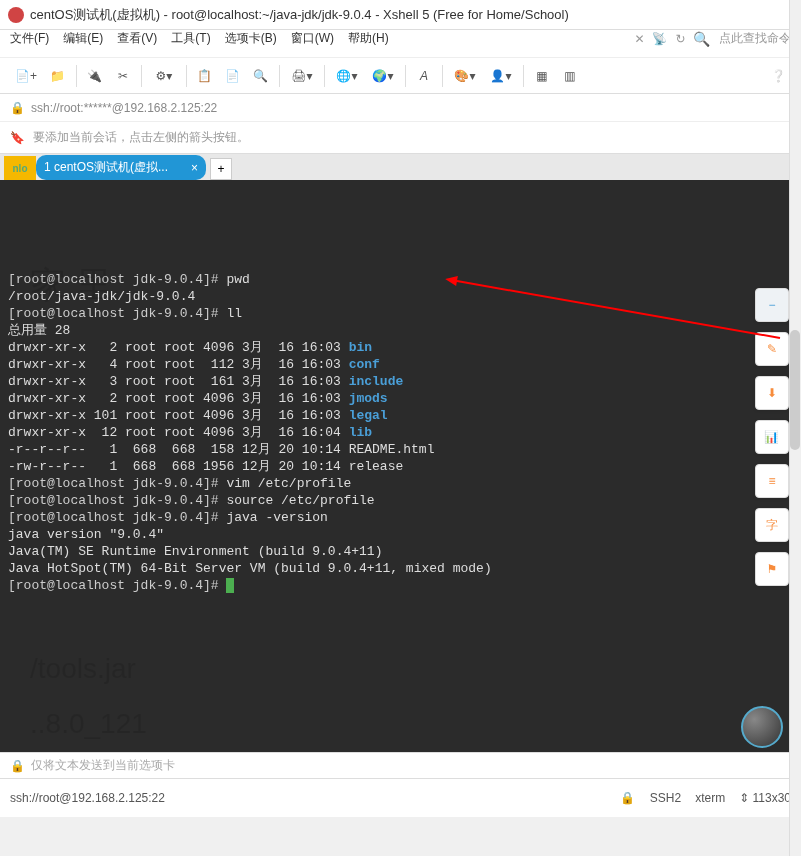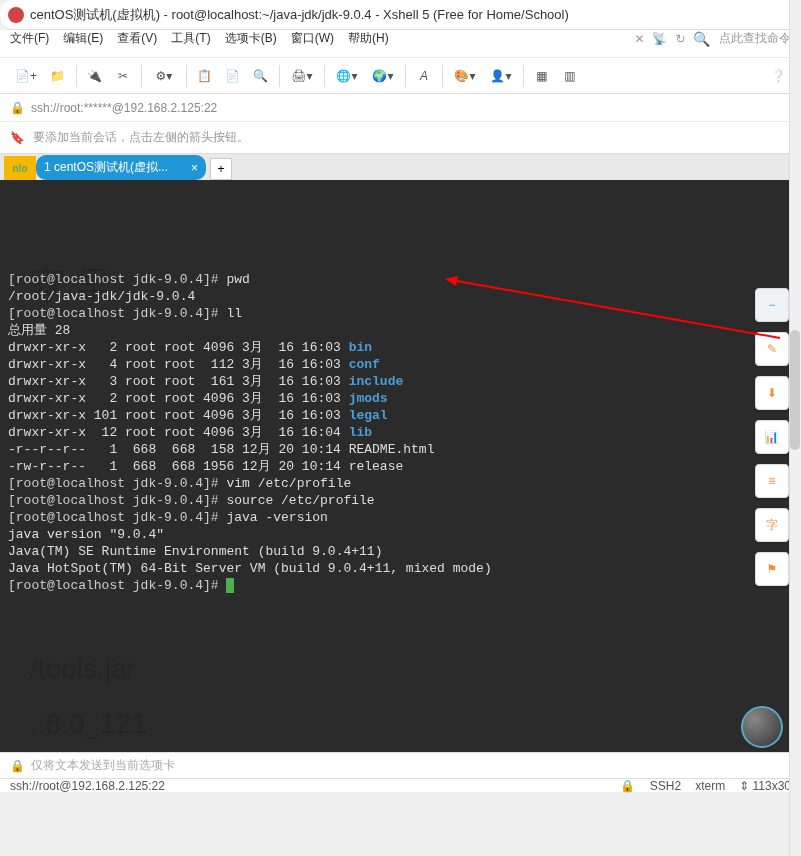--- a/index.html
+++ b/index.html
@@ -1,17 +1,17 @@
 <!DOCTYPE html>
 <html><head>
 <meta charset="utf-8">
 <style>
 * { margin: 0; padding: 0; box-sizing: border-box; }
 body { font-family: "Microsoft YaHei", Arial, sans-serif; font-size: 12px; background: #f0f0f0; width: 801px; height: 856px; overflow: hidden; position: relative; }
-.title-bar { height: 30px; background: #fff; display: flex; align-items: center; padding: 0 8px; border-bottom: 1px solid #ddd; border-radius: 13px; }
+.title-bar { height: 30px; background: #fff; display: flex; align-items: center; padding: 0 8px; border-bottom: 1px solid #ddd; }
 .app-icon { width: 16px; height: 16px; background: #d04444; border-radius: 50%; margin-right: 6px; }
 .title-text { color: #333; font-size: 13px; }
 .menu-bar { height: 28px; background: #fff; display: flex; align-items: flex-start; padding: 0 10px; gap: 14px; border-bottom: 1px solid #eee; }
 .menu-item { color: #333; cursor: pointer; }
 .menu-right { margin-left: auto; display: flex; align-items: center; gap: 8px; color: #999; }
 .search-icon { font-size: 14px; }
 .toolbar { height: 36px; background: #fff; display: flex; align-items: center; padding: 0 10px; gap: 4px; border-bottom: 1px solid #ddd; }
 .tb-btn { width: 24px; height: 24px; display: flex; align-items: center; justify-content: center; color: #555; cursor: pointer; }
 .tb-btn.wide { width: 32px; }
 .tb-sep { width: 1px; height: 22px; background: #ddd; margin: 0 2px; }
@@ -31,21 +31,21 @@
 .arrow-tilt::before { content: ''; position: absolute; left: -10px; top: -4px; border: 5px solid transparent; border-right: 12px solid red; }
 .side-tools { position: absolute; right: 12px; top: 288px; display: flex; flex-direction: column; gap: 10px; }
 .side-btn { width: 34px; height: 34px; background: #fff; border: 1px solid #ddd; border-radius: 4px; display: flex; align-items: center; justify-content: center; color: #f78c3c; box-shadow: 0 1px 3px rgba(0,0,0,0.1); }
 .side-btn.blue { color: #4a9fd8; background:#eef2f5; }
 .watermark { position: absolute; left: 30px; color: rgba(0,0,0,0.12); font-family: Arial; pointer-events: none; }
 .wm1 { top: 96px; font-size: 36px; }
 .wm2 { top: 480px; font-size: 28px; }
 .wm3 { top: 535px; font-size: 28px; }
 .avatar { position: absolute; right: 18px; bottom: 108px; width: 42px; height: 42px; border-radius: 50%; background: radial-gradient(circle at 30% 30%, #888, #333); border: 2px solid #5ac; }
 .status-input { height: 26px; background: #fff; border-top: 1px solid #ddd; display: flex; align-items: center; padding: 0 10px; color: #aaa; font-size: 12px; gap: 6px; }
-.status-bar { height: 14px; background: #fff; border-top: 1px solid #ddd; display: flex; align-items: center; padding: 0 10px; font-size: 12px; color: #555; }
+.status-bar { height: 39px; background: #fff; border-top: 1px solid #ddd; display: flex; align-items: center; padding: 0 10px; font-size: 12px; color: #555; }
 .status-right { margin-left: auto; display: flex; gap: 14px; }
 .scroll-track { position: absolute; right: 0; top: 0; bottom: 0; width: 12px; background: #f0f0f0; border-left: 1px solid #ddd; }
 .scroll-thumb { position: absolute; right: 1px; top: 330px; width: 10px; height: 120px; background: #ccc; border-radius: 5px; }
 .prompt-bracket { color: #ccc; }
 </style>
 </head>
 <body>
 
 <div class="title-bar">
   <div class="app-icon"></div>

